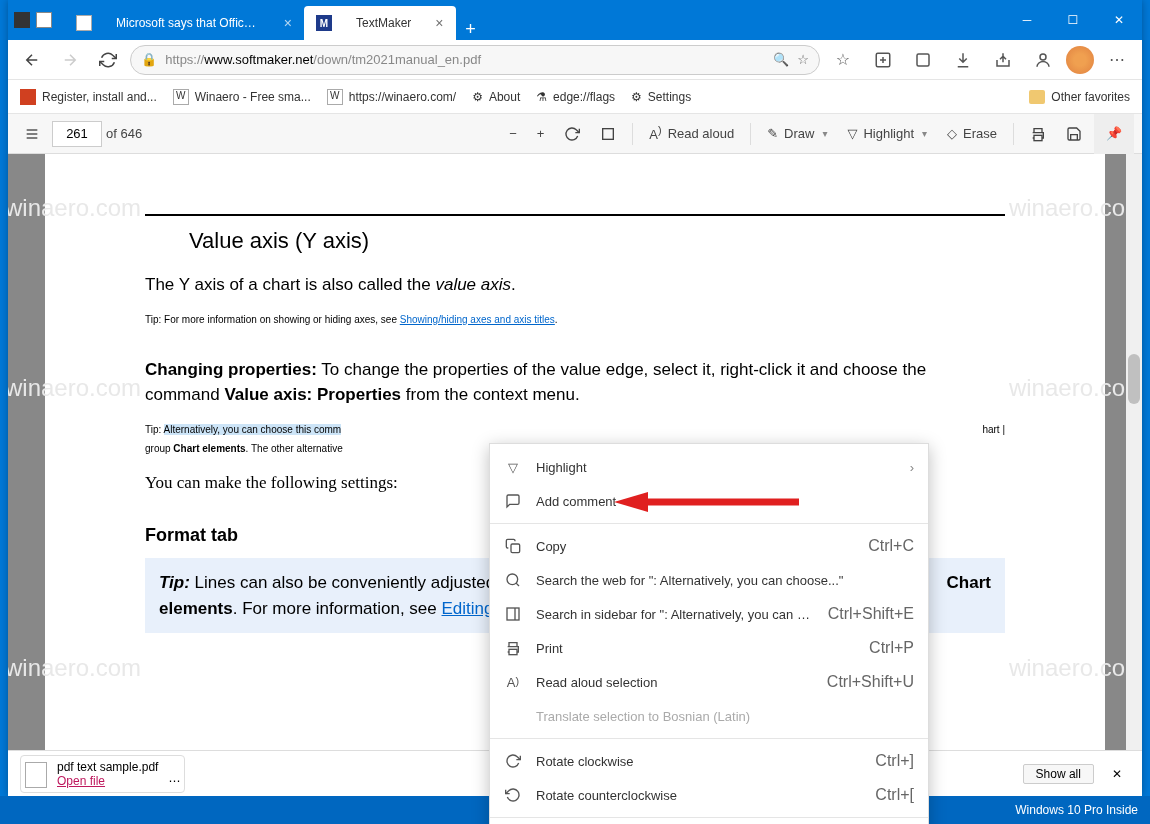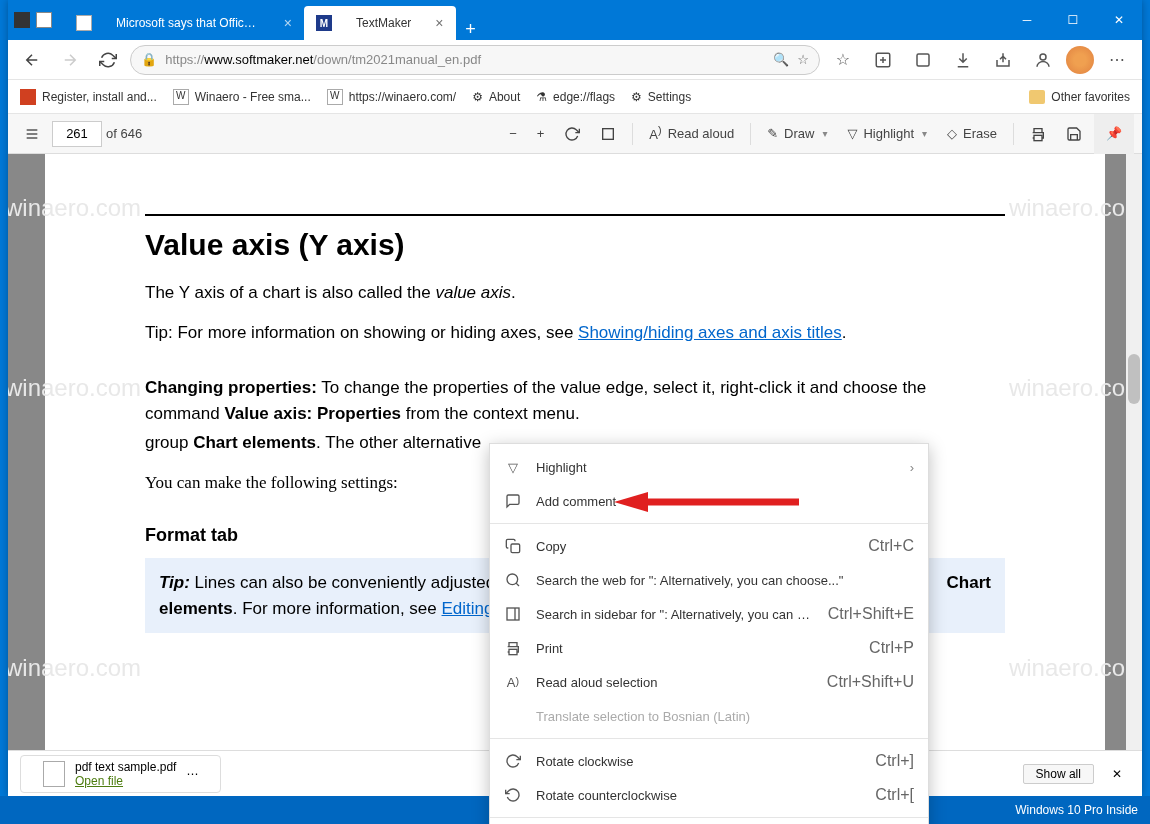--- a/index.html
+++ b/index.html
@@ -51,24 +51,24 @@
   .pdfbar .spacer { flex:1; }
   .chev { font-size:10px; color:#888; margin-left:2px; }
   .pin { width:40px; height:40px; background:#eee; display:flex; align-items:center; justify-content:center; }
   
   
   .content-wrap { flex:1; background:#888; overflow:hidden; position:relative; display:flex; justify-content:center; }
   .content-wrap .vscroll { position:absolute; right:0; top:0; width:16px; height:100%; background:#f0f0f0; }
   .content-wrap .vscroll .thumb { position:absolute; left:2px; right:2px; top:200px; height:50px; background:#c0c0c0; border-radius:6px; }
   .page { width:1060px; background:#fff; padding:60px 100px 40px 100px; position:relative; }
   .page hr { border:none; border-top:2px solid #000; margin-bottom:12px; }
-  .page h2 { font-family:Arial,sans-serif; font-size:30px; font-weight:700; margin-bottom:18px; }
+  .page h2 { font-family:Arial,sans-serif; font-size:22px; font-weight:400; margin-bottom:18px;margin-left:44px; }
   .page h3 { font-family:Arial,sans-serif; font-size:18px; font-weight:900; margin:30px 0 12px; }
   .page p { font-family:Georgia,serif; font-size:17px; line-height:1.5; margin-bottom:14px; }
-  .page p.small { font-size:17px; }
+  .page p.small { font-size:10px; }
   .page i { font-style:italic; }
   .page b { font-weight:bold; font-family:Arial,sans-serif; }
   .page a { color:#0066cc; text-decoration:underline; }
   .sel { background:#cce4f7; }
   .tipbox { background:#e8f0fb; padding:12px 14px; font-family:Georgia,serif; font-size:17px; line-height:1.5; }
   .tipbox b.h { font-family:Arial,sans-serif; font-style:italic; }
   .watermark { position:absolute; color:#e8e8e8; font-size:24px; pointer-events:none; font-family:Arial; }
   
   
   .ctxmenu { position:absolute; left:489px; top:443px; width:440px; background:#fff; box-shadow:0 4px 16px rgba(0,0,0,.25); border:1px solid #ddd; padding:6px 0; font-size:13px; z-index:100; }
@@ -77,24 +77,24 @@
   .ctxitem .cicon { width:18px; display:flex; justify-content:center; color:#555; }
   .ctxitem .clabel { flex:1; white-space:nowrap; overflow:hidden; text-overflow:ellipsis; }
   .ctxitem .shortcut { color:#666; font-size:16px; }
   .ctxitem .arrow { color:#888; }
   .ctxsep { height:1px; background:#e5e5e5; margin:5px 0; }
   
   .red-arrow { position:absolute; left:614px; top:490px; width:190px; height:24px; z-index:101; pointer-events:none; }
   
   
   .dlbar { height:46px; background:#fff; border-top:1px solid #ddd; display:flex; align-items:center; padding:0 12px; gap:10px; font-size:12px; }
-  .dlitem { display:flex; align-items:center; gap:10px; border:1px solid #ddd; border-radius:4px; padding:4px 22px; }
+  .dlitem { display:flex; align-items:flex-end; gap:10px; border:1px solid #ddd; border-radius:4px; padding:4px 4px; }
   .dlitem .pdf-icon { width:22px; height:26px; border:1px solid #aaa; position:relative; }
   .dlitem .info { display:flex; flex-direction:column; }
-  .dlitem .open { color:#4d7c0f; text-decoration:underline; cursor:pointer; }
+  .dlitem .open { color:#be185d; text-decoration:underline; cursor:pointer; }
   .dlbar .spacer { flex:1; }
   .showall { padding:2px 12px; border:1px solid #ccc; background:#f7f7f7; cursor:pointer; border-radius:2px; }
   
   
   .taskbar { position:absolute; left:0; right:0; bottom:0; height:28px; background:#0067c0; display:flex; align-items:center; justify-content:flex-end; padding:0 12px; color:#fff; font-size:12px; }
   
   svg { display:block; }
 </style>
 </head>
 <body>
@@ -279,20 +279,21 @@
       <span class="watermark" style="right:-40px;top:40px">winaero.com</span>
       <span class="watermark" style="left:-40px;top:220px">winaero.com</span>
       <span class="watermark" style="right:-40px;top:220px">winaero.com</span>
       <span class="watermark" style="left:-40px;top:500px">winaero.com</span>
       <span class="watermark" style="right:-40px;top:500px">winaero.com</span>
       <hr>
       <h2>Value axis (Y axis)</h2>
       <p><span>The Y axis of a chart is also called the </span><i>value axis</i><span>.</span></p>
       <p class="small"><span>Tip: For more information on showing or hiding axes, see  </span><a>Showing/hiding axes and axis titles</a><span>.</span></p>
       <p style="margin-top:30px"><b>Changing properties:</b><span> To change the properties of the value edge, select it, right-click it and choose the command </span><b>Value axis: Properties</b><span> from the context menu.</span></p>
+      <p class="small"><span>Tip: </span><span class="sel">Alternatively, you can choose this comm</span><span style="float:right">hart |</span></p>
       <p class="small" style="margin-top:-10px"><span>group </span><b>Chart elements</b><span>. The other alternative</span></p>
       <p>You can make the following settings:</p>
       <h3>Format tab</h3>
       <div class="tipbox">
         <b class="h">Tip:</b><span> Lines can also be conveniently adjusted</span>
         <b style="float:right">Chart</b><br>
         <b>elements</b><span>. For more information, see </span><a>Editing</a>
       </div>
     </div>
     <div class="vscroll">

